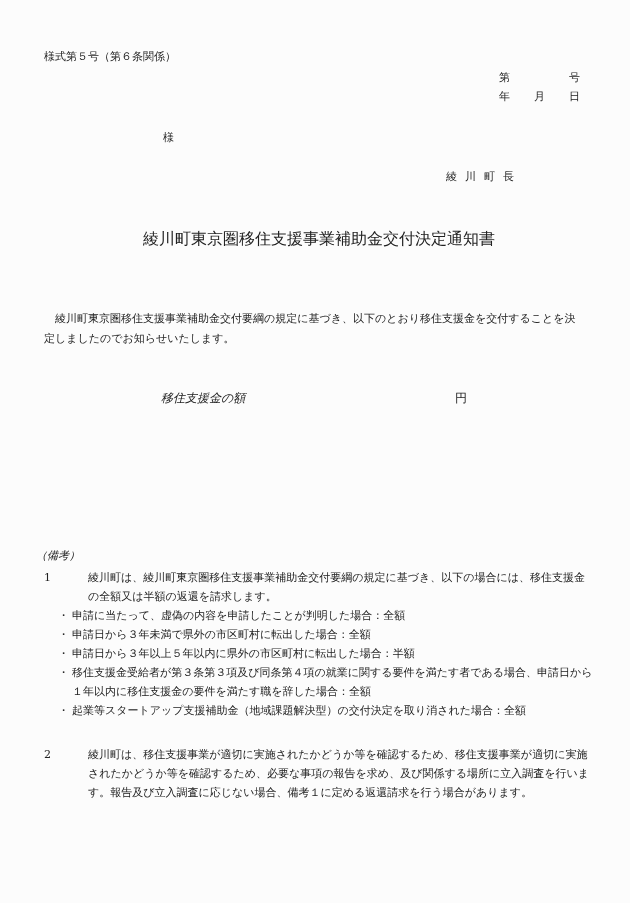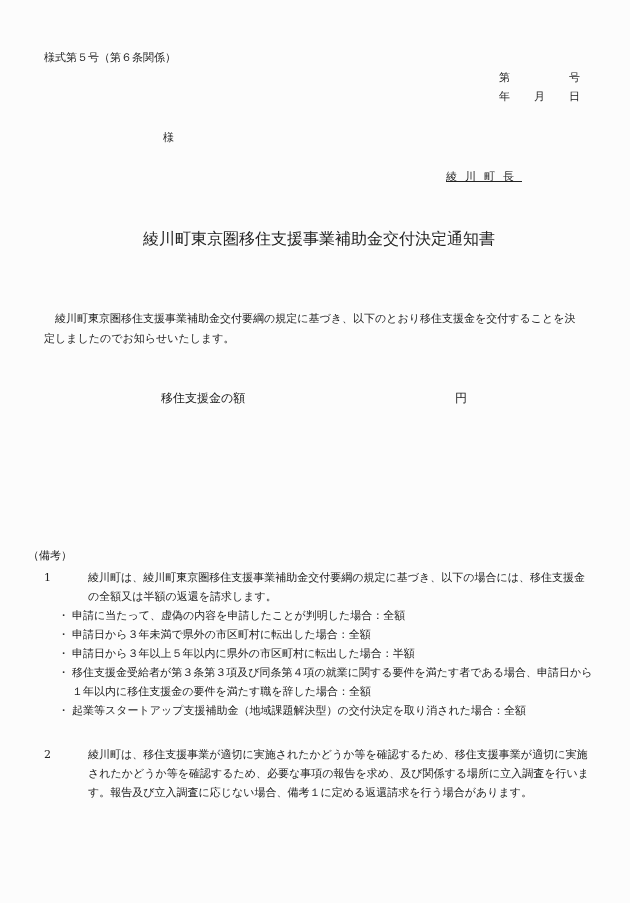--- a/index.html
+++ b/index.html
@@ -11,31 +11,31 @@
     width: 630px;
     height: 903px;
     position: relative;
     overflow: hidden;
     font-family: "DejaVu Serif", "Liberation Serif", serif;
     color: #222;
     font-size: 11px;
   }
   .abs { position: absolute; white-space: nowrap; }
   .line { font-size: 11px; line-height: 18px; }
-  #form-no { left: 44px; top: 48px; font-family: Liberation Serif, serif; }
+  #form-no { left: 44px; top: 48px; }
   #doc-number { left: 499px; top: 69px; width: 80px; }
   #doc-number .l, #doc-date .l { position: absolute; top: 0; }
   #doc-date { left: 499px; top: 88px; width: 80px; }
   #addressee { left: 163px; top: 129px; }
-  #issuer { left: 446px; top: 168px; letter-spacing: 8px; text-decoration: underline; }
+  #issuer { left: 446px; top: 168px; letter-spacing: 8px; }
   #title { left: 143px; top: 230px; font-size: 16px; }
   #body { left: 44px; top: 289px; width: 540px; white-space: normal; line-height: 20px; margin-top: 20px; }
-  #amount-label { left: 161px; top: 389px; font-size: 12px; }
+  #amount-label { left: 161px; top: 389px; font-size: 12px; font-style: italic; }
   #amount-unit { left: 455px; top: 389px; font-size: 12px; }
-  #notes-heading { left: 28px; top: 547px; }
+  #notes-heading { left: 36px; top: 547px; font-style: italic; }
   .notes { left: 44px; width: 550px; white-space: normal; }
   #note1 { top: 568px; }
   #note2 { top: 745px; }
   .note-row { display: flex; line-height: 19px; }
   .note-num { width: 20px; flex: none; }
   .note-text { flex: 1; margin-left: 24px; }
   .bullets { margin: 0; padding: 0; list-style: none; }
   .bullets li { display: flex; line-height: 19px; }
   .bullets .dot { width: 14px; flex: none; padding-left: 14px; }
   .bullets .btext { flex: 1; }

